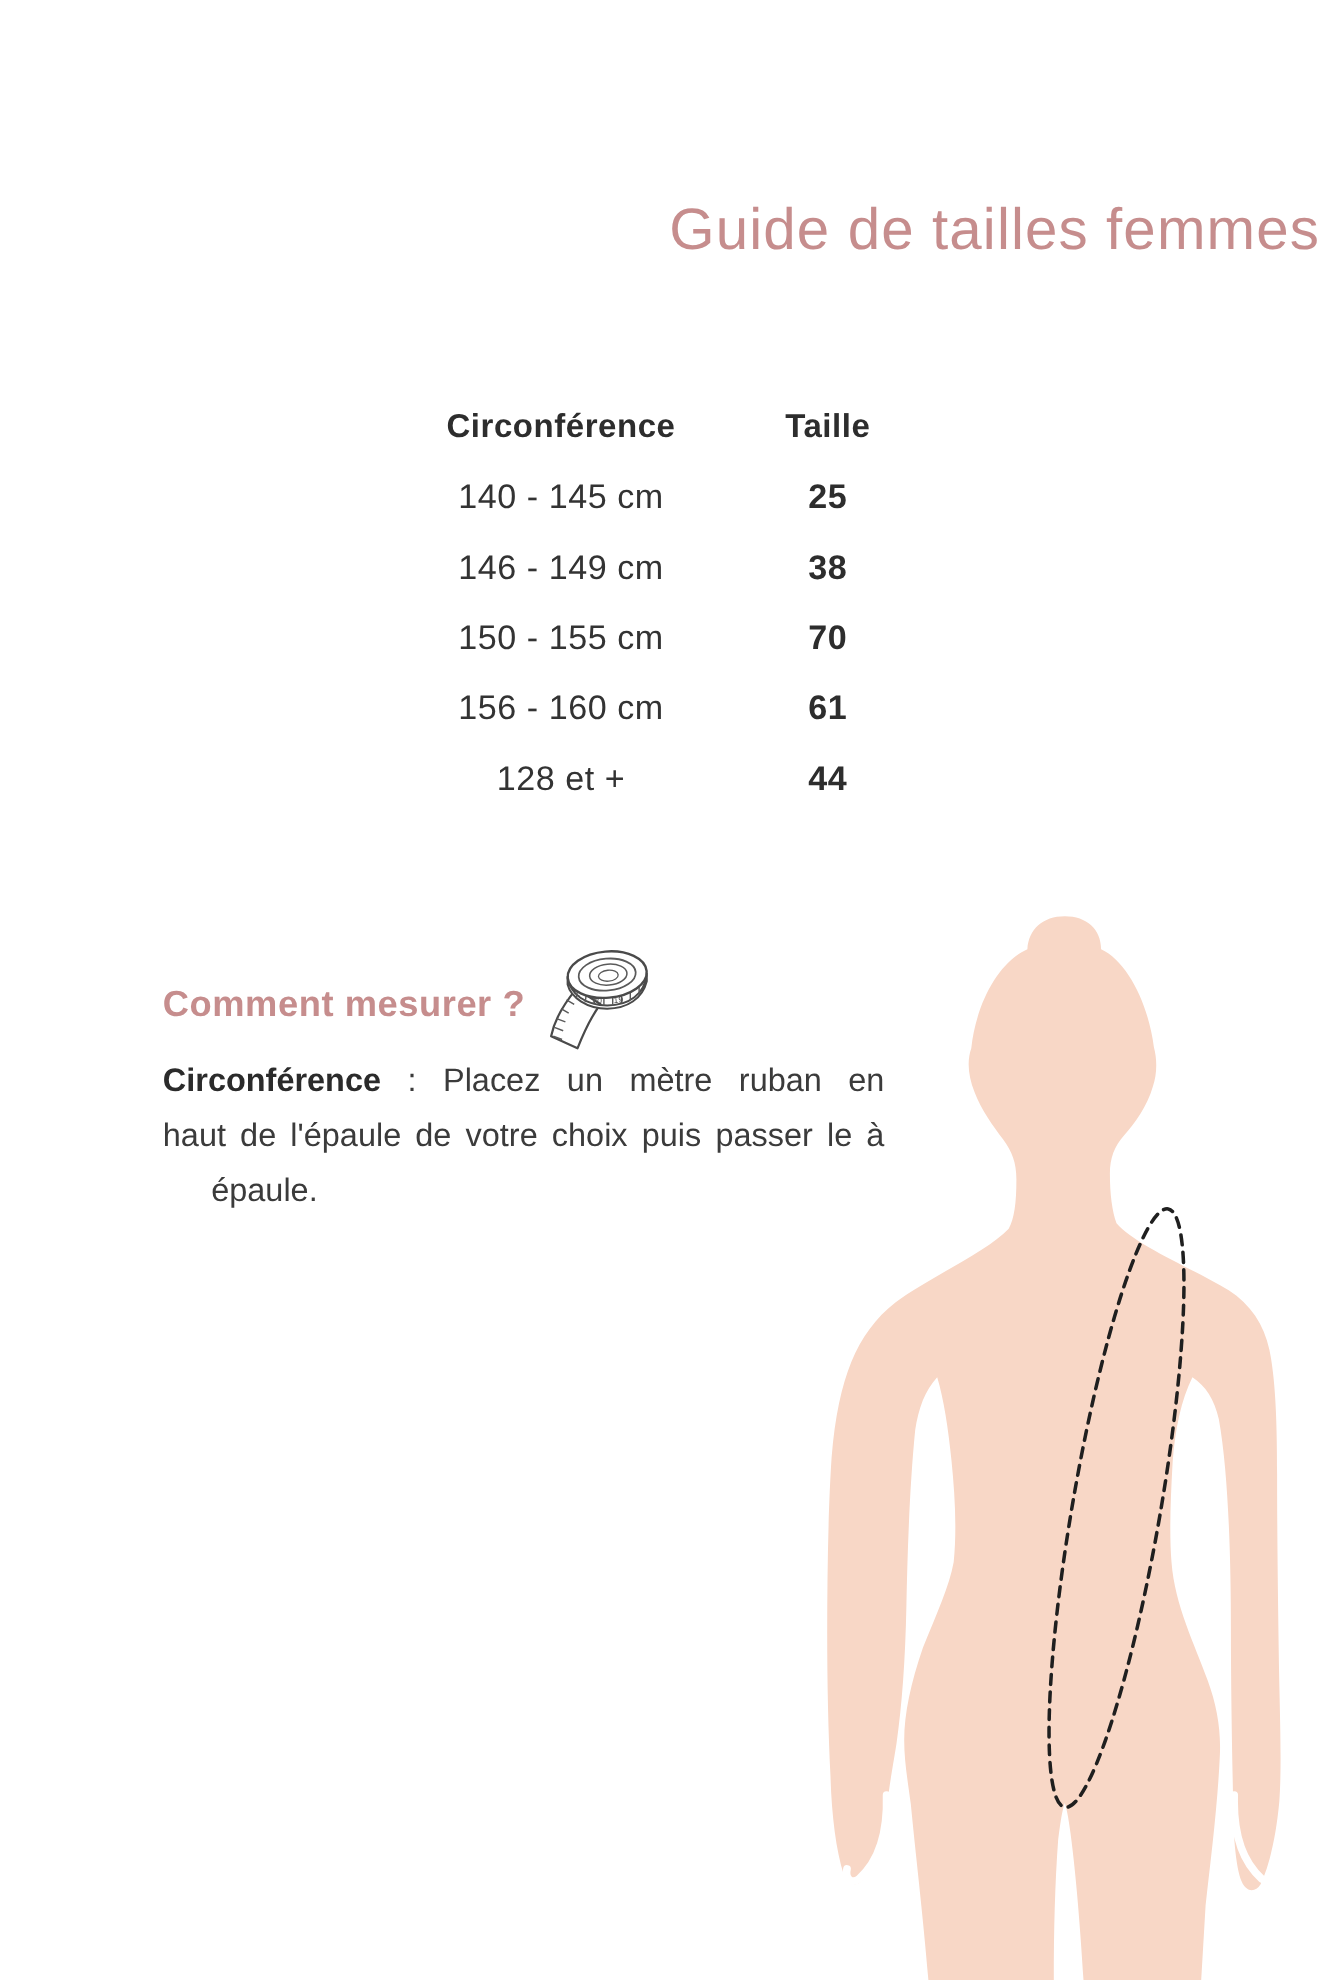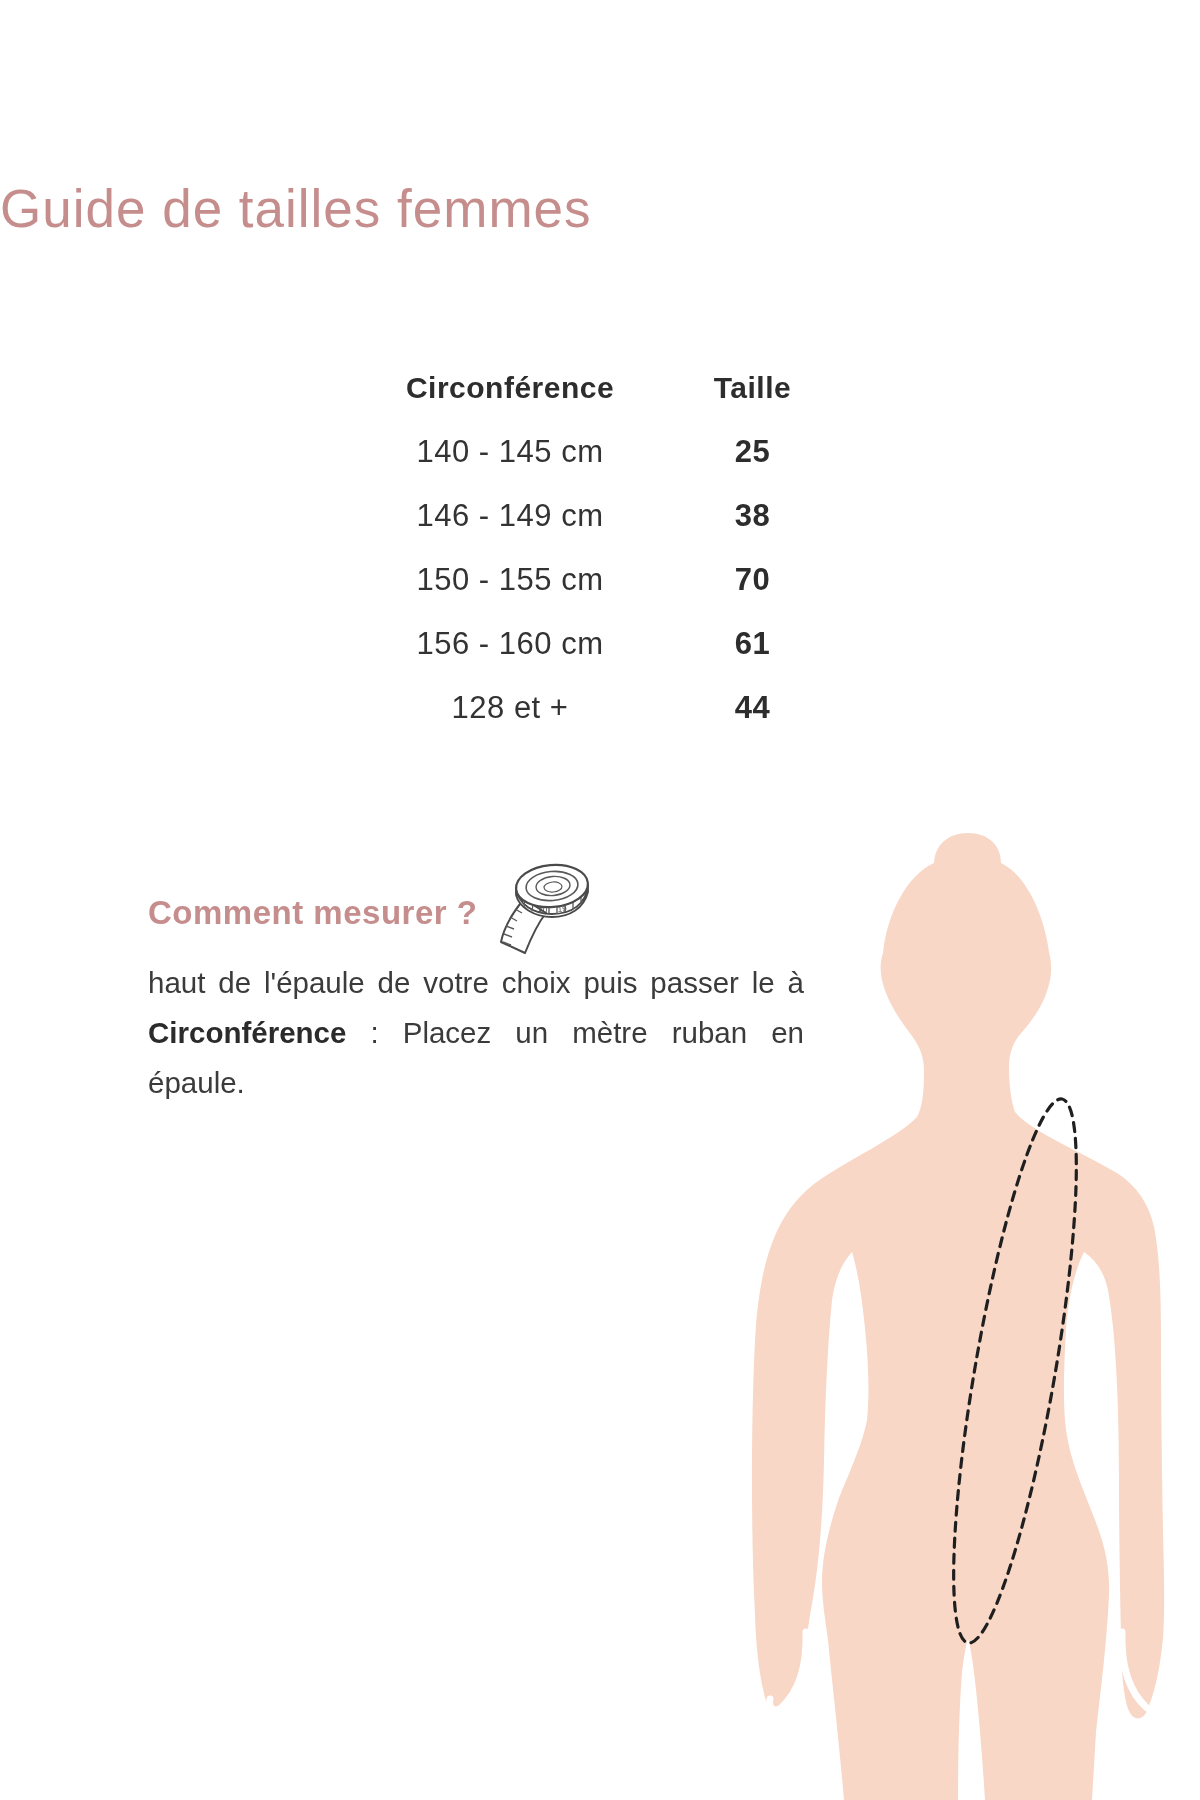--- a/index.html
+++ b/index.html
@@ -10,21 +10,21 @@
     --measure-line:#1f1f1f;
   }
   *{margin:0;padding:0;box-sizing:border-box;}
   html,body{background:#fff;}
   body{
     width:1200px;height:1800px;position:relative;overflow:hidden;
     font-family:"Liberation Sans","DejaVu Sans",sans-serif;
   }
   .page-title{
     position:absolute;top:178px;left:0;width:100%;
-    text-align:left;font-size:53px;font-weight:400;
+    text-align:right;font-size:53px;font-weight:400;
     color:var(--accent-rose);letter-spacing:1px;
   }
   .size-table{
     position:absolute;left:330px;top:356px;
     display:grid;grid-template-columns:360px 125px;
     grid-auto-rows:64px;
   }
   .size-table .cell{
     display:flex;align-items:center;justify-content:center;
     font-size:31px;color:var(--table-text);letter-spacing:0.5px;
@@ -36,21 +36,21 @@
     position:absolute;left:148px;top:894px;
     font-size:33px;font-weight:700;color:var(--accent-rose);
     letter-spacing:0.5px;
   }
   .tape-icon{position:absolute;left:490px;top:854px;width:110px;height:110px;}
   .measure-text{
     position:absolute;left:148px;top:958px;width:656px;
     font-size:29.5px;line-height:50px;color:var(--body-text);
   }
   .measure-text .jline{text-align:justify;text-align-last:justify;}
-  .measure-text .lline{text-align:left;}
+  .measure-text .lline{text-align:left;margin-left:44px;}
   .measure-text b{color:#2b2b2b;}
   .silhouette{position:absolute;left:660px;top:820px;width:540px;height:980px;}
   .silhouette .body-fill{fill:var(--silhouette-peach);}
   svg text{font-family:"Liberation Sans","DejaVu Sans",sans-serif;}
 </style>
 </head>
 <body>
 
 <h1 class="page-title">Guide de tailles femmes</h1>
 
@@ -86,22 +86,22 @@
 
   <ellipse cx="62" cy="32" rx="36" ry="21" transform="rotate(-5 62 32)" fill="#ffffff" stroke="#4a4a4a" stroke-width="2.2"></ellipse>
   <ellipse cx="62" cy="32" rx="26" ry="14.5" transform="rotate(-5 62 32)" fill="none" stroke="#5a5a5a" stroke-width="1.6"></ellipse>
   <ellipse cx="63" cy="32" rx="17" ry="9.5" transform="rotate(-5 63 32)" fill="none" stroke="#5a5a5a" stroke-width="1.4"></ellipse>
   <ellipse cx="63" cy="33" rx="9" ry="5" transform="rotate(-5 63 33)" fill="none" stroke="#5a5a5a" stroke-width="1.2"></ellipse>
   <text x="48" y="58" font-size="8" fill="#4a4a4a" transform="rotate(6 48 58)">20</text>
   <text x="68" y="58" font-size="8" fill="#4a4a4a" transform="rotate(-6 68 58)">19</text>
 </svg>
 
 <div class="measure-text">
+  <div class="jline"><b>Circonférence</b><span> : Placez un mètre ruban en</span></div>
   <div class="jline">haut de l'épaule de votre choix puis passer le à</div>
-  <div class="jline"><b>Circonférence</b><span> : Placez un mètre ruban en</span></div>
   <div class="lline">épaule.</div>
 </div>
 
 <svg class="silhouette" viewBox="0 0 540 980" aria-hidden="true">
   <path class="body-fill" d="M 308 13
            C 328 13 341 25 341 43
            C 365 54 384 93 389 132
            C 392 143 392 156 388 168
            C 383 186 371 202 362 212
            C 353 222 349 233 349 247

